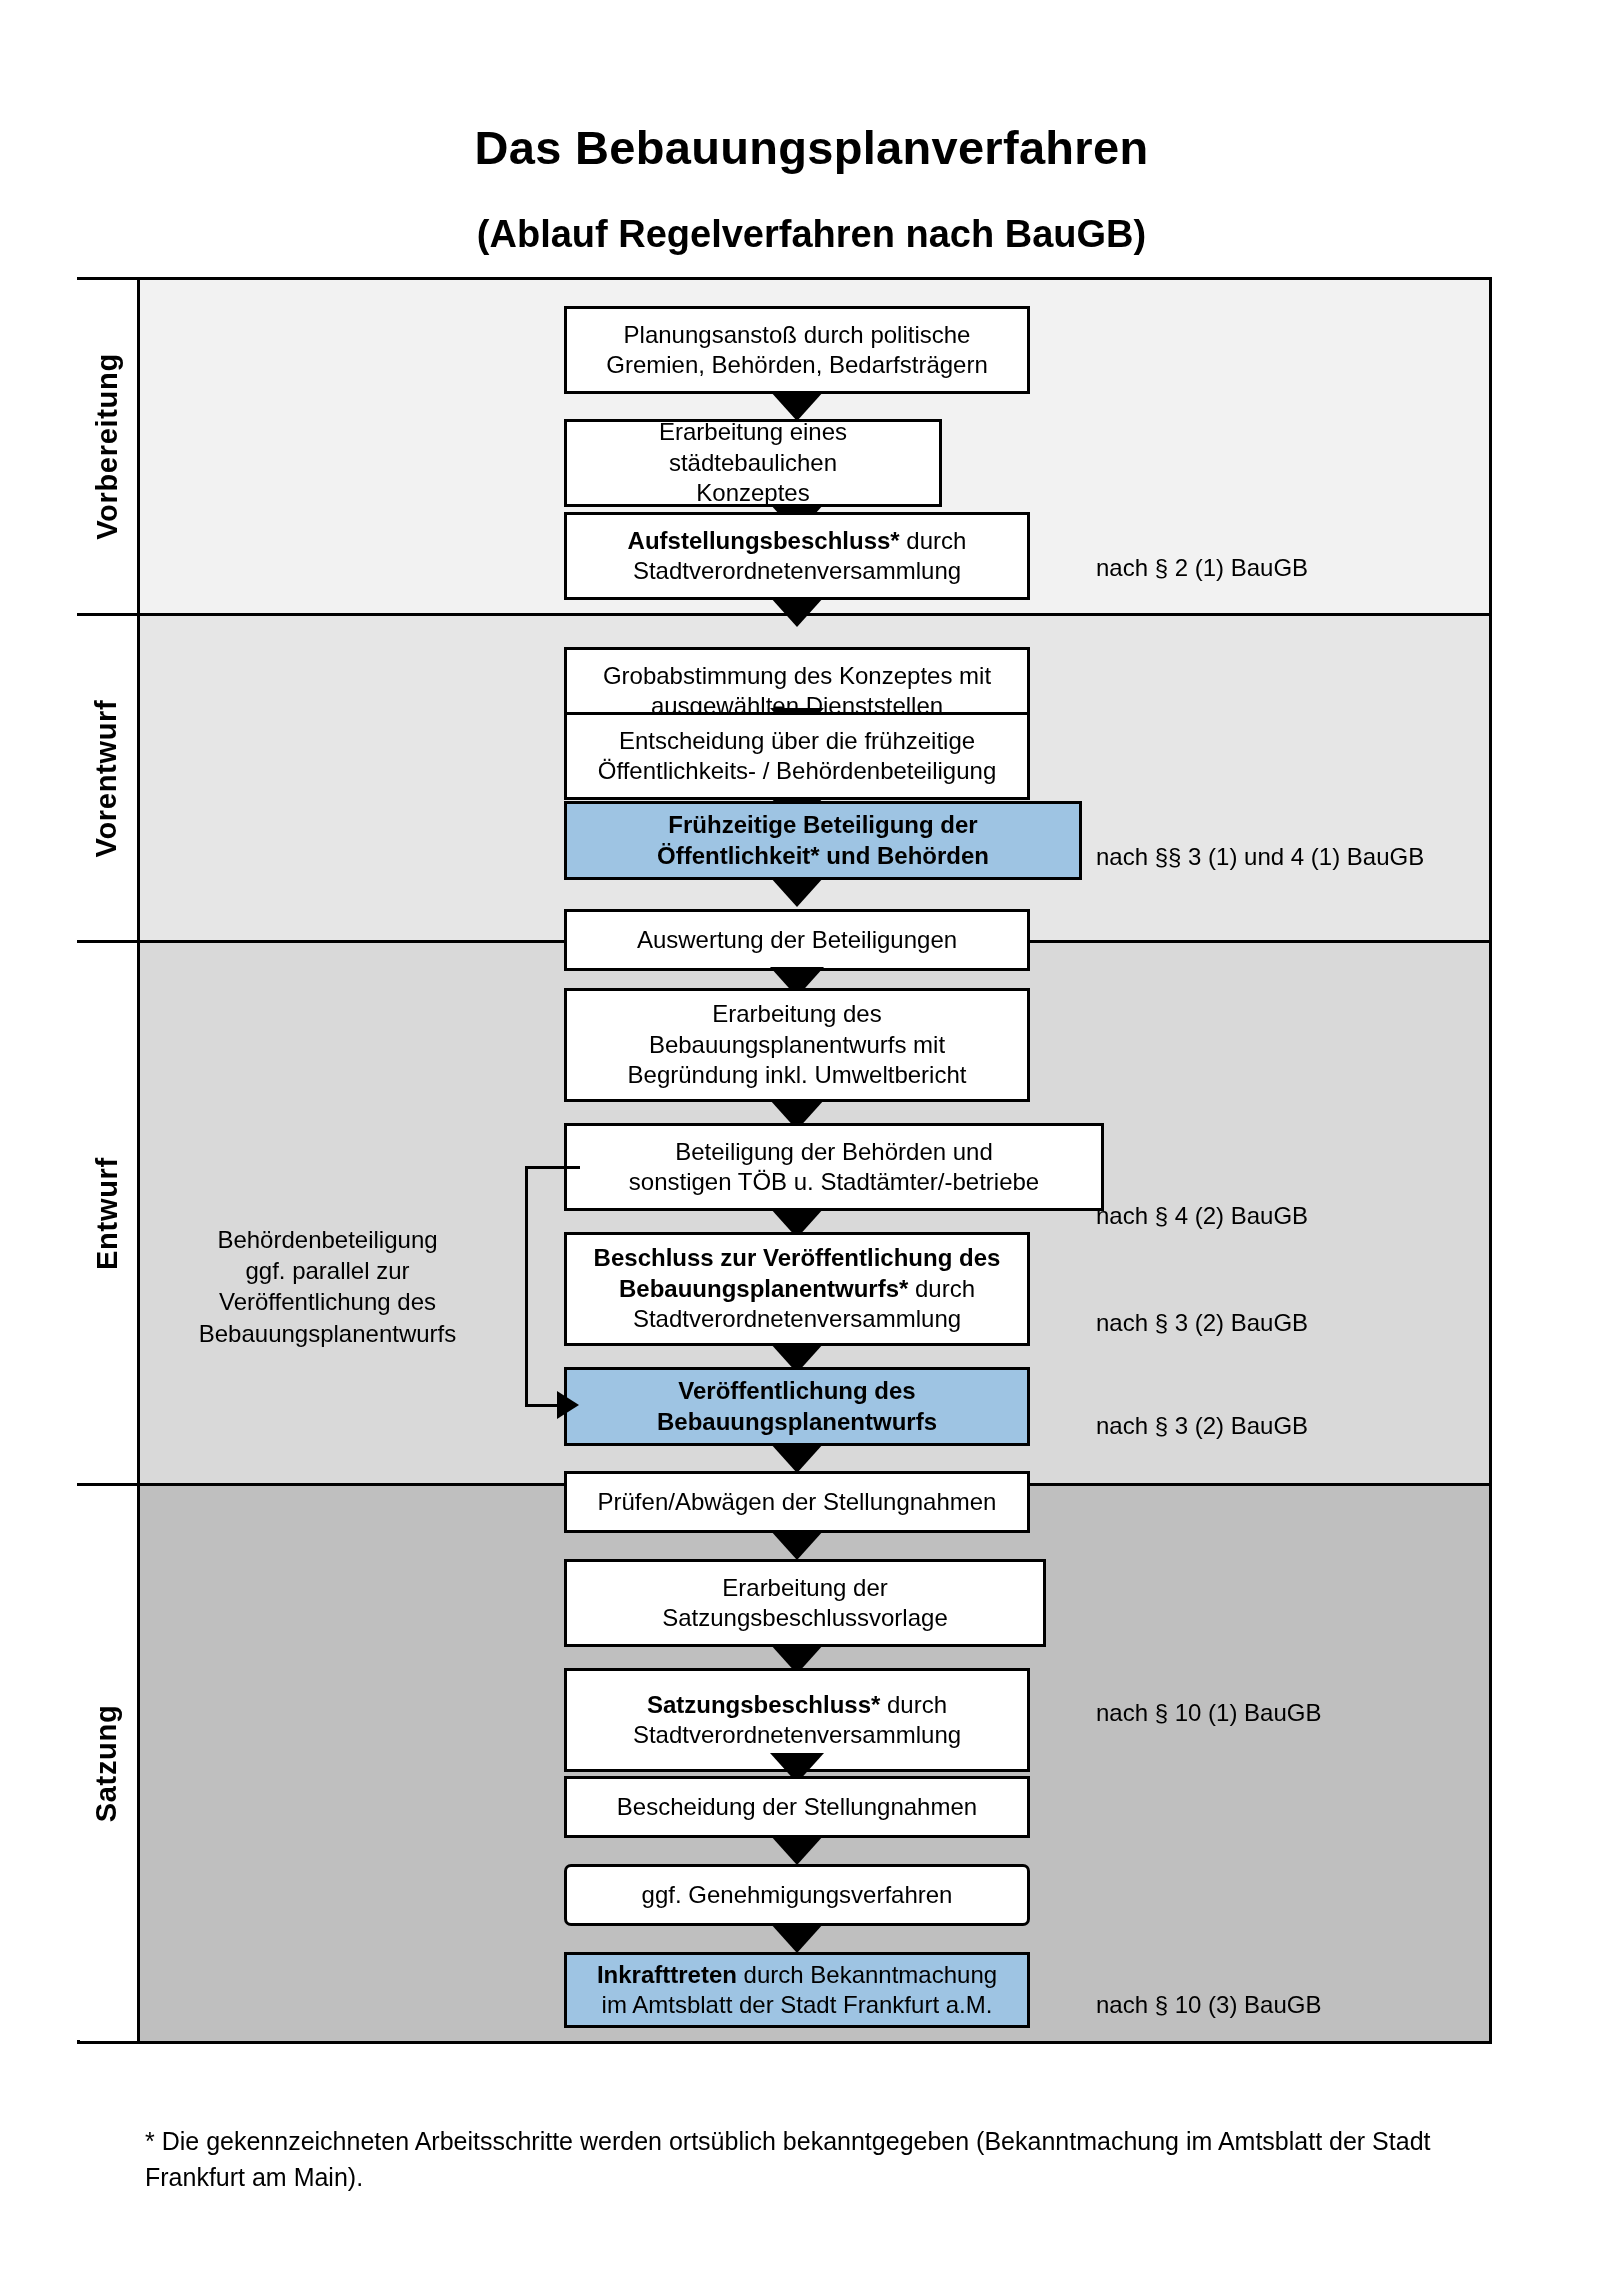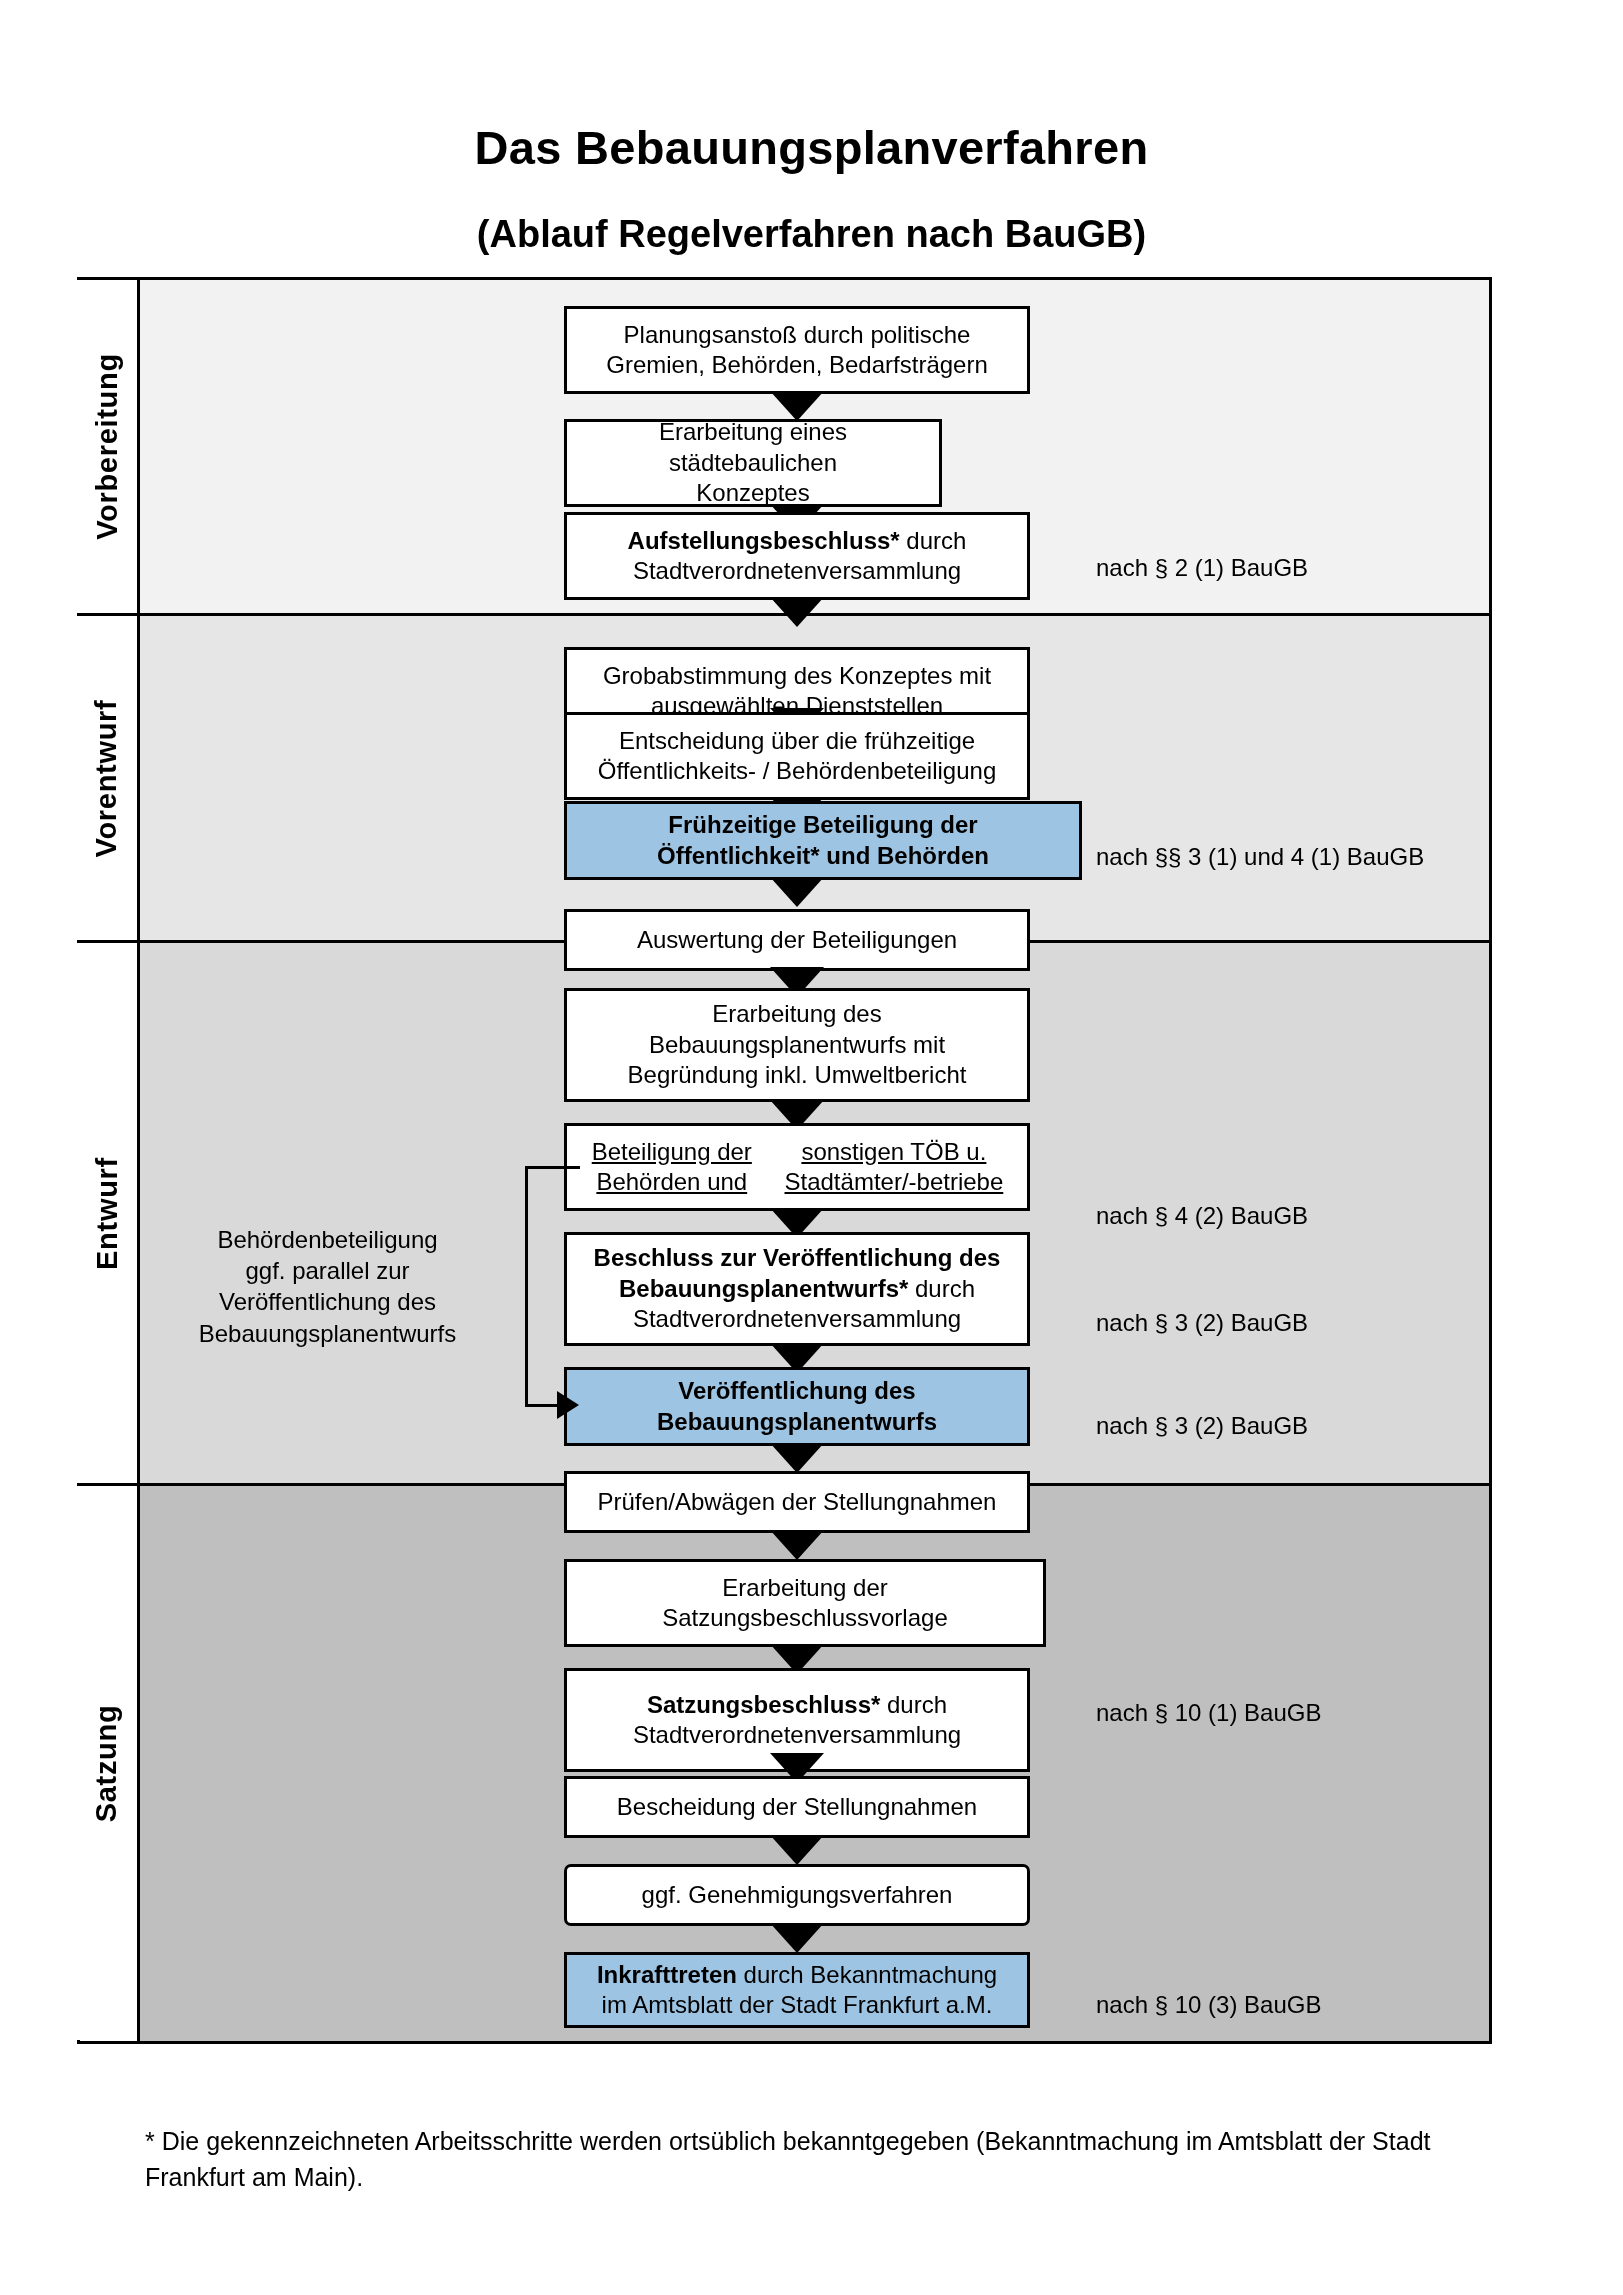--- a/index.html
+++ b/index.html
@@ -163,21 +163,21 @@
   </div>
   <div class="arrow" style="left:770px;top:967px;"></div>
 
   <div class="node" style="left:564px;top:988px;width:466px;height:114px;flex-direction:column;">
     <span class="ln">Erarbeitung des</span>
     <span class="ln">Bebauungsplanentwurfs mit</span>
     <span class="ln">Begründung inkl. Umweltbericht</span>
   </div>
   <div class="arrow" style="left:770px;top:1100px;"></div>
 
-  <div class="node" style="left:564px;top:1123px;width:466px;height:88px;flex-direction:row;text-decoration:underline;">
+  <div class="node" style="left:564px;top:1123px;width:540px;height:88px;flex-direction:column;">
     <span class="ln">Beteiligung der Behörden und</span>
     <span class="ln">sonstigen TÖB u. Stadtämter/-betriebe</span>
   </div>
   <div class="arrow" style="left:770px;top:1208px;"></div>
 
   <div class="node" style="left:564px;top:1232px;width:466px;height:114px;flex-direction:column;">
     <span class="ln"><b>Beschluss zur Veröffentlichung des</b></span>
     <span class="ln"><b>Bebauungsplanentwurfs*</b><span> durch</span></span>
     <span class="ln">Stadtverordnetenversammlung</span>
   </div>

